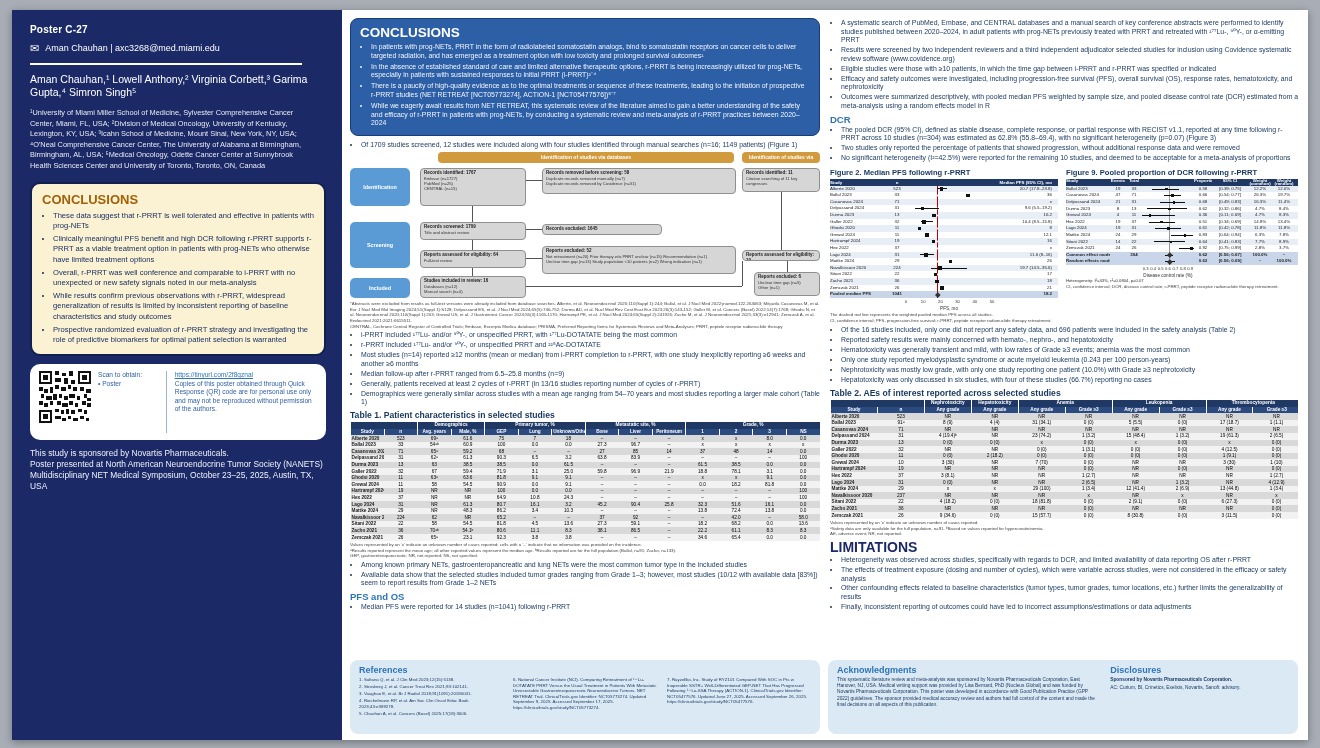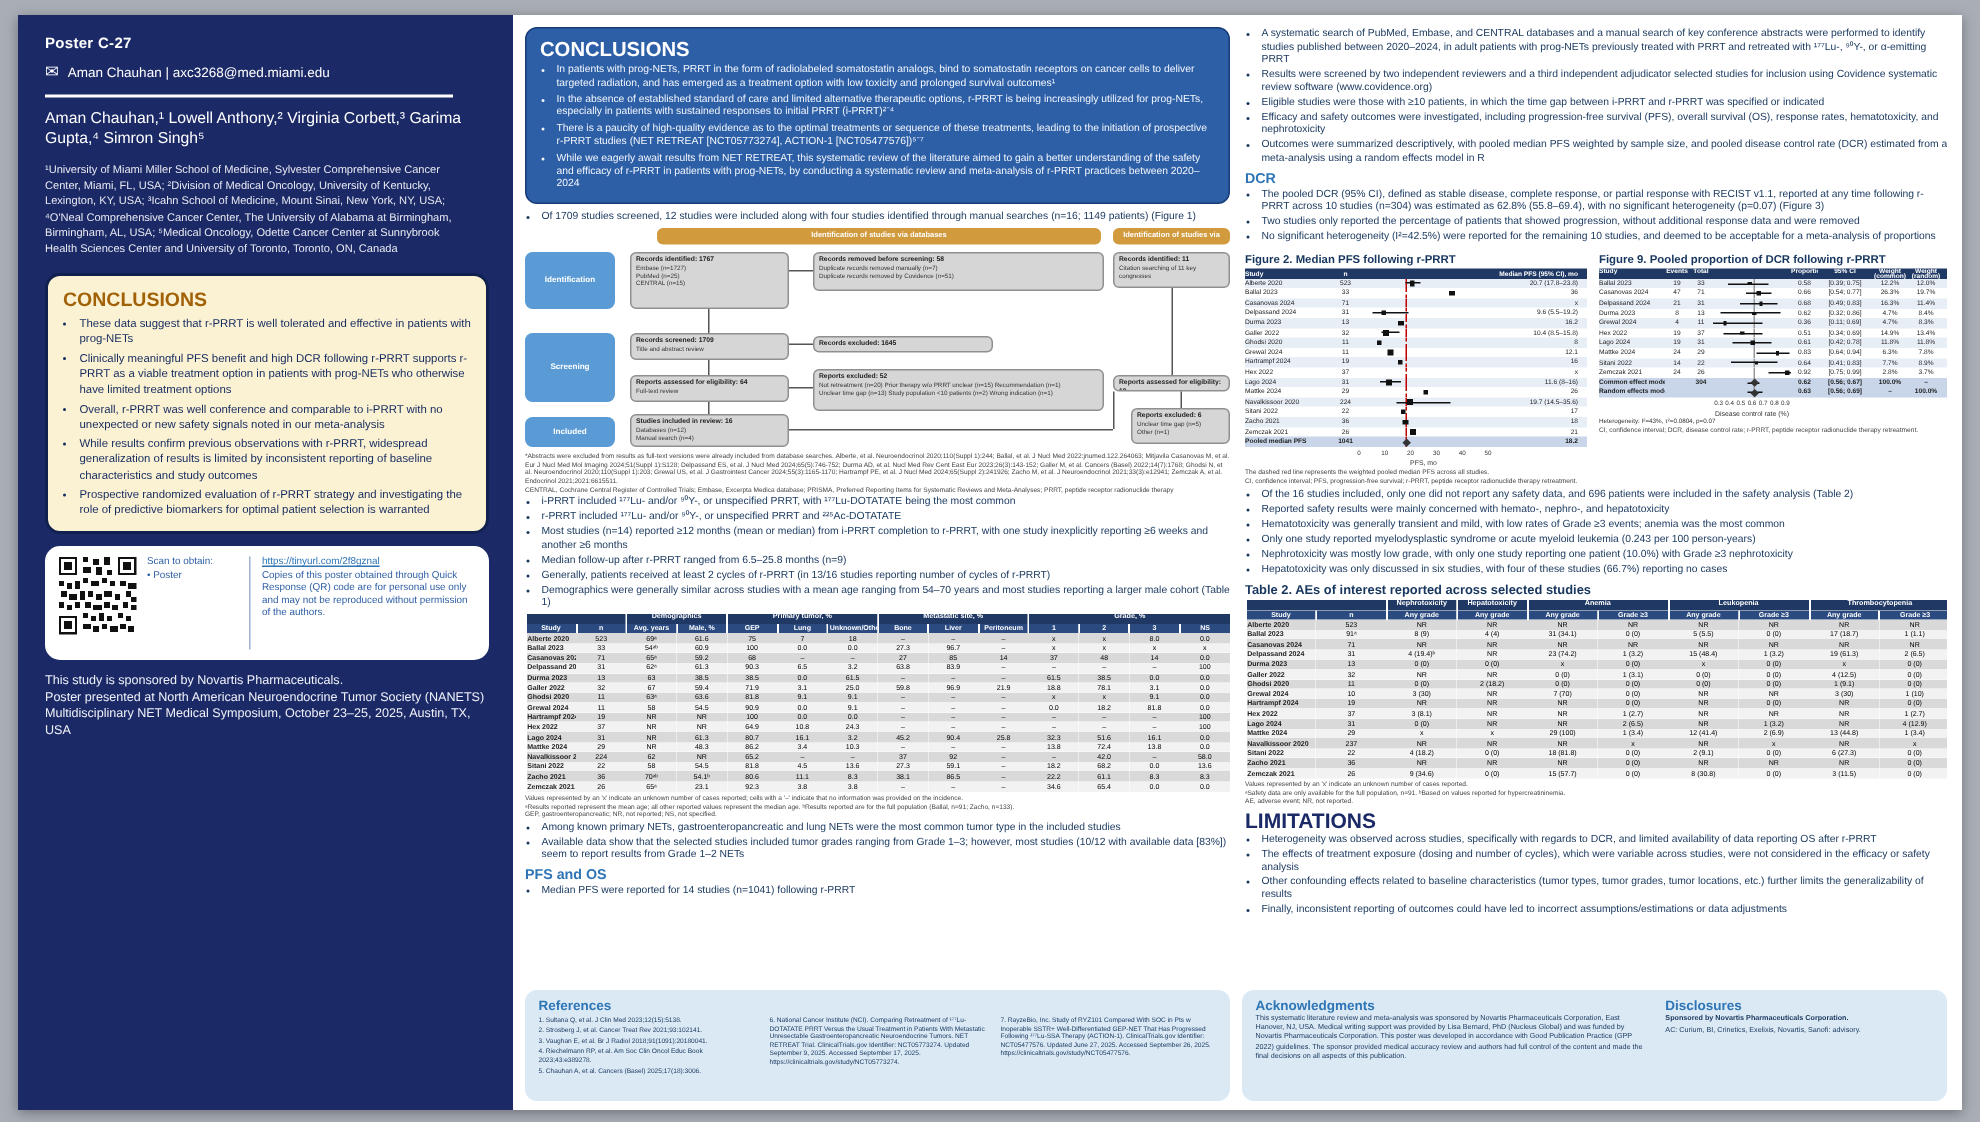--- a/index.html
+++ b/index.html
@@ -240,20 +240,21 @@
 
           <ul class="b">
               <li>i-PRRT included ¹⁷⁷Lu- and/or ⁹⁰Y-, or unspecified PRRT, with ¹⁷⁷Lu-DOTATATE being the most common</li>
               <li>r-PRRT included ¹⁷⁷Lu- and/or ⁹⁰Y-, or unspecified PRRT and ²²⁵Ac-DOTATATE</li>
               <li>Most studies (n=14) reported ≥12 months (mean or median) from i-PRRT completion to r-PRRT, with one study inexplicitly reporting ≥6 weeks and another ≥6 months</li>
               <li>Median follow-up after r-PRRT ranged from 6.5–25.8 months (n=9)</li>
               <li>Generally, patients received at least 2 cycles of r-PRRT (in 13/16 studies reporting number of cycles of r-PRRT)</li>
               <li>Demographics were generally similar across studies with a mean age ranging from 54–70 years and most studies reporting a larger male cohort (Table 1)</li>
             </ul>
 
+          <div class="cap">Table 1. Patient characteristics in selected studies</div>
           <table class="dt" id="table1">
               <thead>
                 <tr class="grp">
                   <th colspan="2"></th>
                   <th colspan="2">Demographics</th>
                   <th colspan="3">Primary tumor, %</th>
                   <th colspan="3">Metastatic site, %</th>
                   <th colspan="4">Grade, %</th>
                 </tr>
                 <tr class="hdr">

